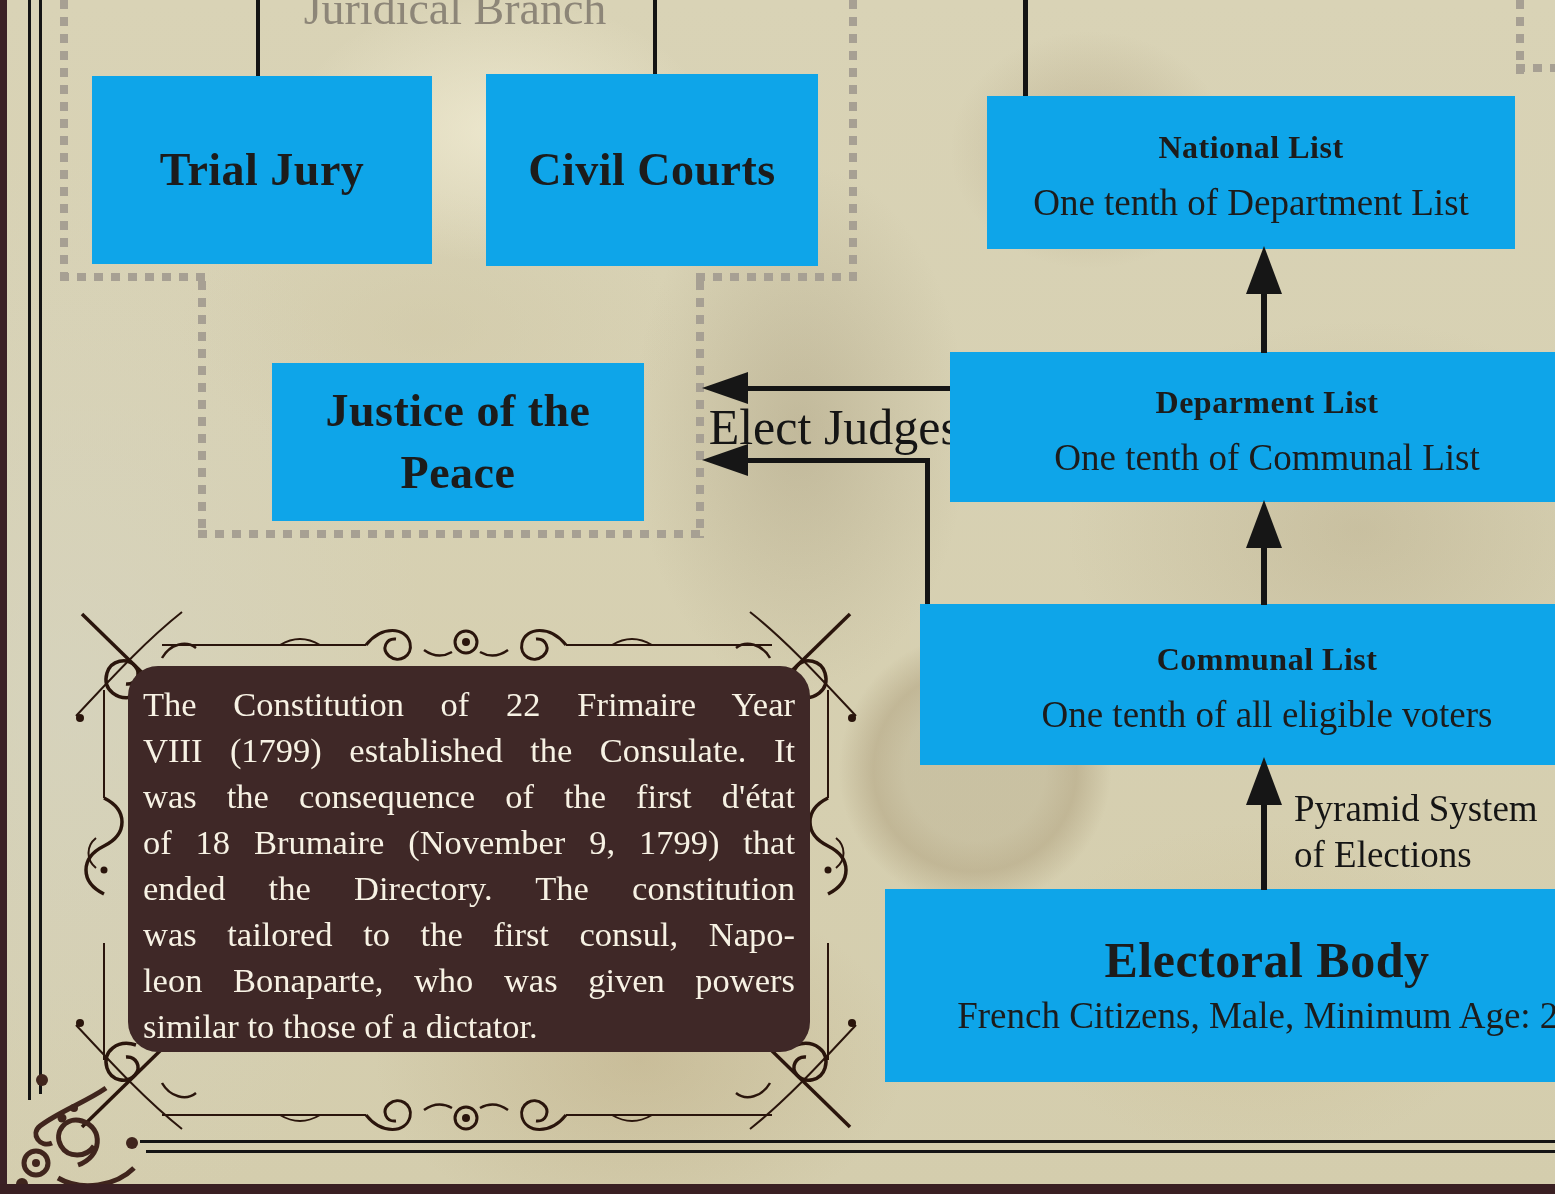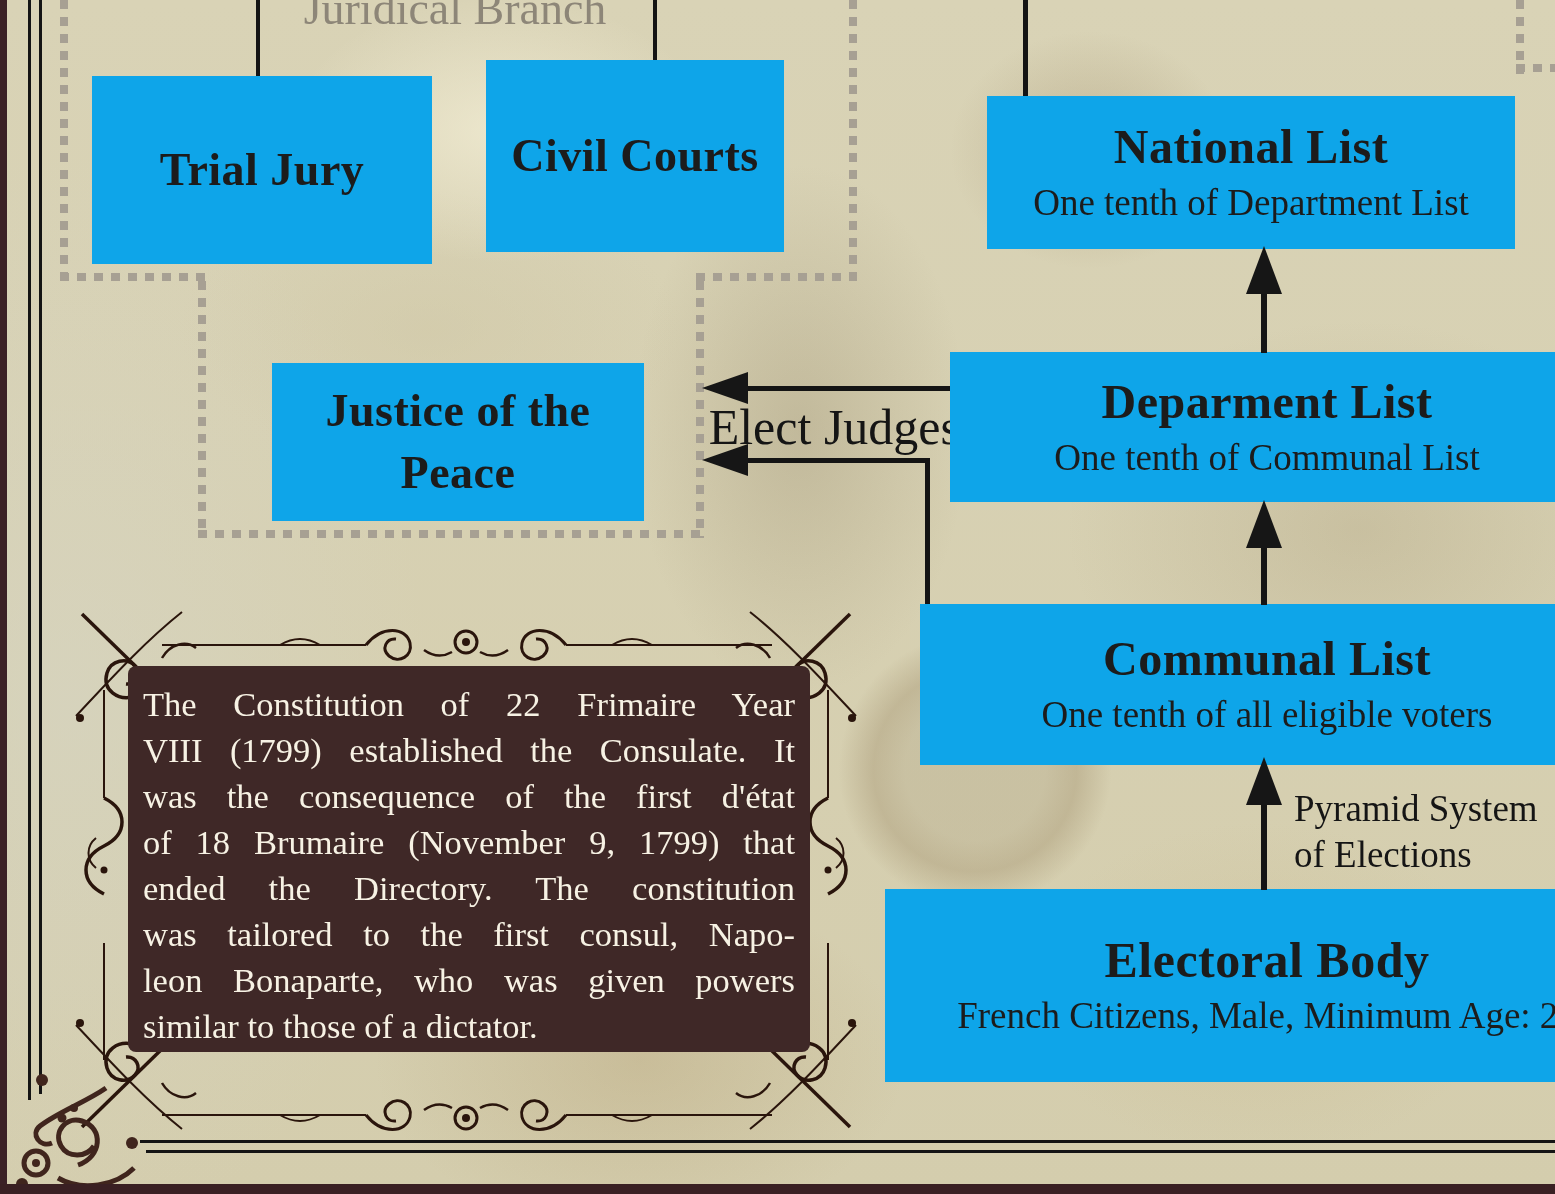--- a/index.html
+++ b/index.html
@@ -19,36 +19,36 @@
         linear-gradient(#d9d3b6,#d4cdad);}
   .band-left{position:absolute;left:0;top:0;width:7px;height:1194px;background:#3b2126;}
   .band-bottom{position:absolute;left:0;top:1184px;width:1555px;height:10px;background:#3a2023;}
   .vline,.hline{position:absolute;background:#141414;}
   .dash-v{position:absolute;width:8px;
           background:repeating-linear-gradient(to bottom,#a7a093 0 9px,rgba(0,0,0,0) 9px 17px);}
   .dash-h{position:absolute;height:8px;
           background:repeating-linear-gradient(to right,#a7a093 0 9px,rgba(0,0,0,0) 9px 17px);}
   .wbox{position:absolute;background:#0ea5e9;display:flex;flex-direction:column;
         align-items:center;justify-content:center;color:#1c1c1c;text-align:center;}
-  .btitle{font-weight:700;font-size:48px;line-height:56px;letter-spacing:.5px;white-space:nowrap;}
+  .btitle{font-weight:700;font-size:32px;line-height:56px;letter-spacing:.5px;white-space:nowrap;}
   .t46{font-size:46px;}
   .t50{font-size:50px;}
   .wrapok{white-space:normal;line-height:62px;padding:0 28px;}
   .bsub{font-weight:400;font-size:37px;line-height:46px;margin-top:5px;white-space:nowrap;}
   .head-up{position:absolute;width:36px;height:48px;background:#161616;
            clip-path:polygon(50% 0,100% 100%,0 100%);}
   .head-left{position:absolute;width:46px;height:32px;background:#161616;
              clip-path:polygon(0 50%,100% 0,100% 100%);}
   .label{position:absolute;color:#151515;}
   .elect-label{font-size:50px;line-height:46px;width:260px;text-align:right;}
   .pyr-label{font-size:37px;line-height:46px;white-space:nowrap;text-align:left;}
   .jur-label{position:absolute;left:230px;top:-18px;width:450px;text-align:center;
              font-size:46px;color:#8d8678;white-space:nowrap;}
   .note{position:absolute;left:128px;top:666px;width:682px;height:386px;
-        background:#3f2827;border-radius:8px;box-sizing:border-box;
+        background:#3f2827;border-radius:30px;box-sizing:border-box;
         padding:15px 15px 0 15px;}
   .note-text{color:#f7f2e4;font-size:34.5px;line-height:46px;}
   .note-line{text-align:justify;text-align-last:justify;}
   .note-line:last-child{text-align-last:left;}
   .frame-svg{position:absolute;left:66px;top:598px;width:800px;height:545px;}
   .corner-svg{position:absolute;left:6px;top:1058px;width:240px;height:134px;}
 </style>
 </head>
 <body>
 
@@ -70,21 +70,21 @@
 
   <div class="jur-label">Juridical Branch</div>
 
   <div class="vline" style="left:256px;top:0;width:4px;height:78px"></div>
   <div class="vline" style="left:653px;top:0;width:4px;height:76px"></div>
   <div class="vline" style="left:1023px;top:0;width:5px;height:98px"></div>
 
   <div class="wbox" style="left:92px;top:76px;width:340px;height:188px">
     <div class="btitle t46">Trial Jury</div>
   </div>
-  <div class="wbox" style="left:486px;top:60px;width:298px;height:192px">
+  <div class="wbox" style="left:486px;top:74px;width:332px;height:192px">
     <div class="btitle t46">Civil Courts</div>
   </div>
   <div class="wbox" style="left:272px;top:363px;width:372px;height:158px">
     <div class="btitle t46 wrapok">Justice of the Peace</div>
   </div>
 
   <div class="hline" style="left:744px;top:386px;width:208px;height:5px"></div>
   <div class="head-left" style="left:702px;top:372px"></div>
   <div class="hline" style="left:744px;top:458px;width:186px;height:5px"></div>
   <div class="head-left" style="left:702px;top:444px"></div>

